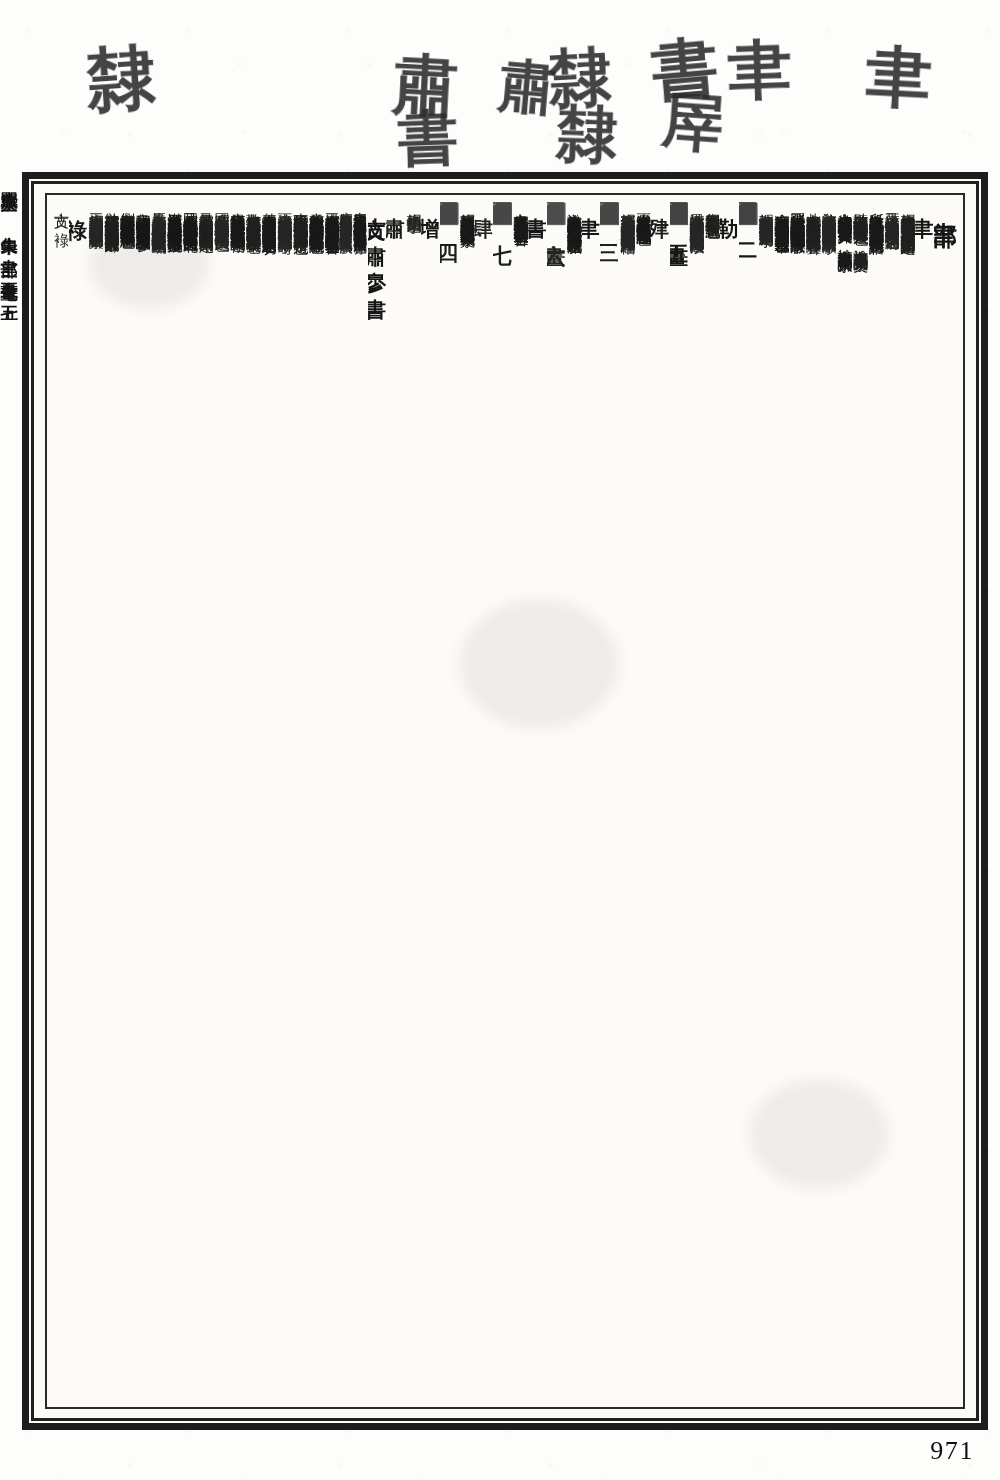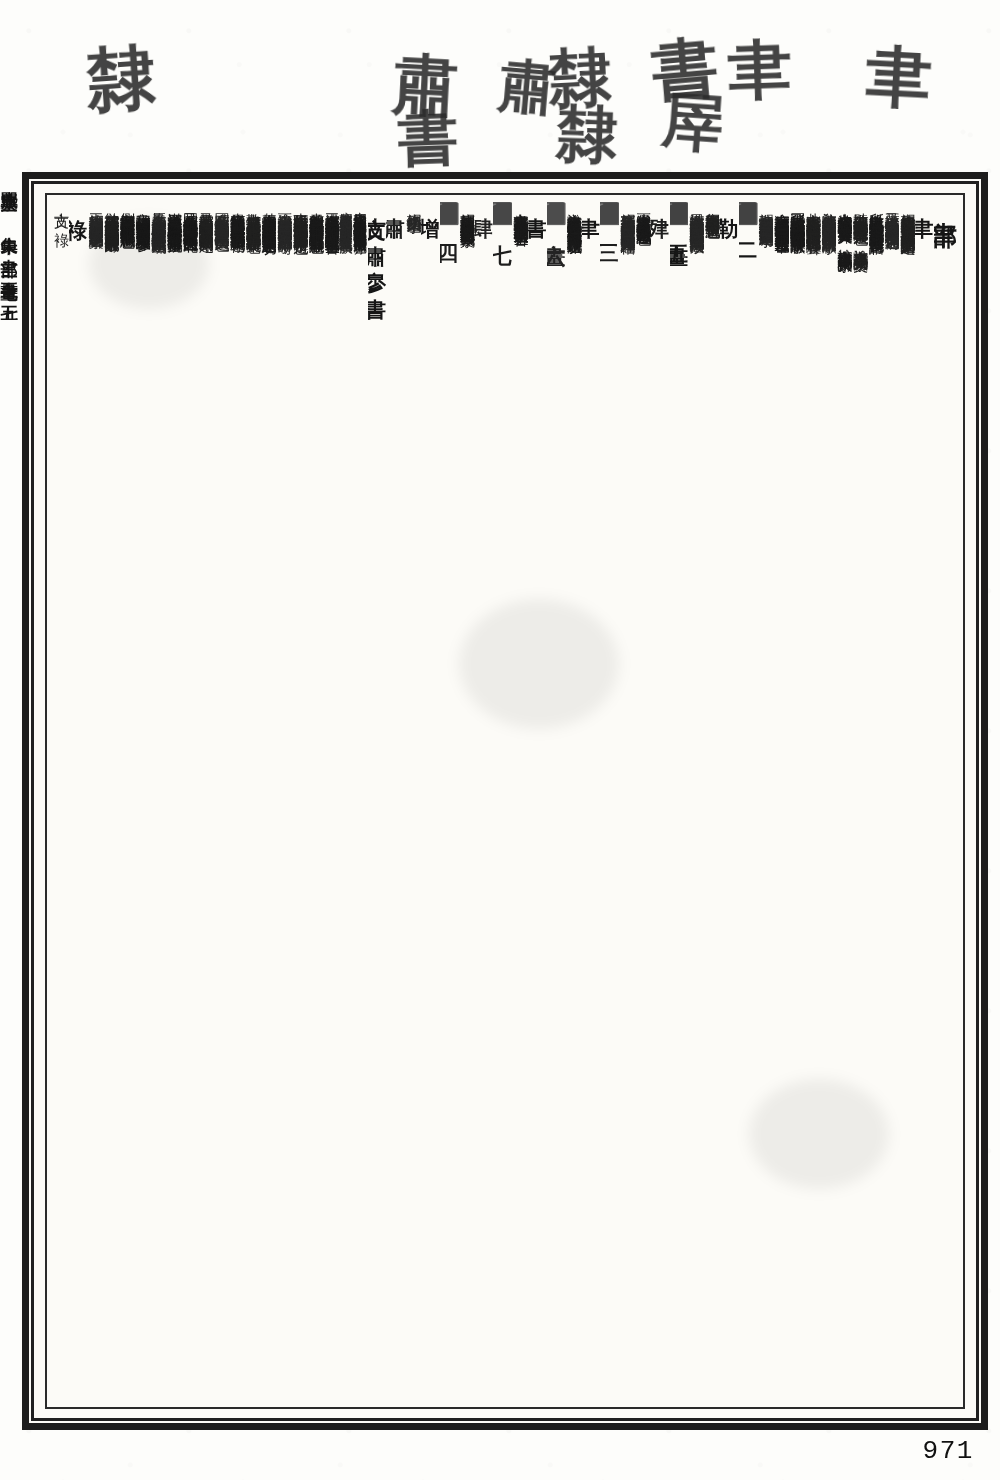--- a/index.html
+++ b/index.html
@@ -139,21 +139,21 @@
     font-weight: 700;
     color: #141414;
     line-height: 1.05;
   }
 
   
   #page-number {
     position: absolute;
     right: 26px;
     bottom: 14px;
-    font-family: Liberation Mono, monospace;
+    font-family: Liberation Serif, serif;
     font-size: 26px;
     color: #111111;
     letter-spacing: 0.06em;
   }
 
   
   .smudge {
     position: absolute;
     background: rgba(0,0,0,0.06);
     border-radius: 50%;

